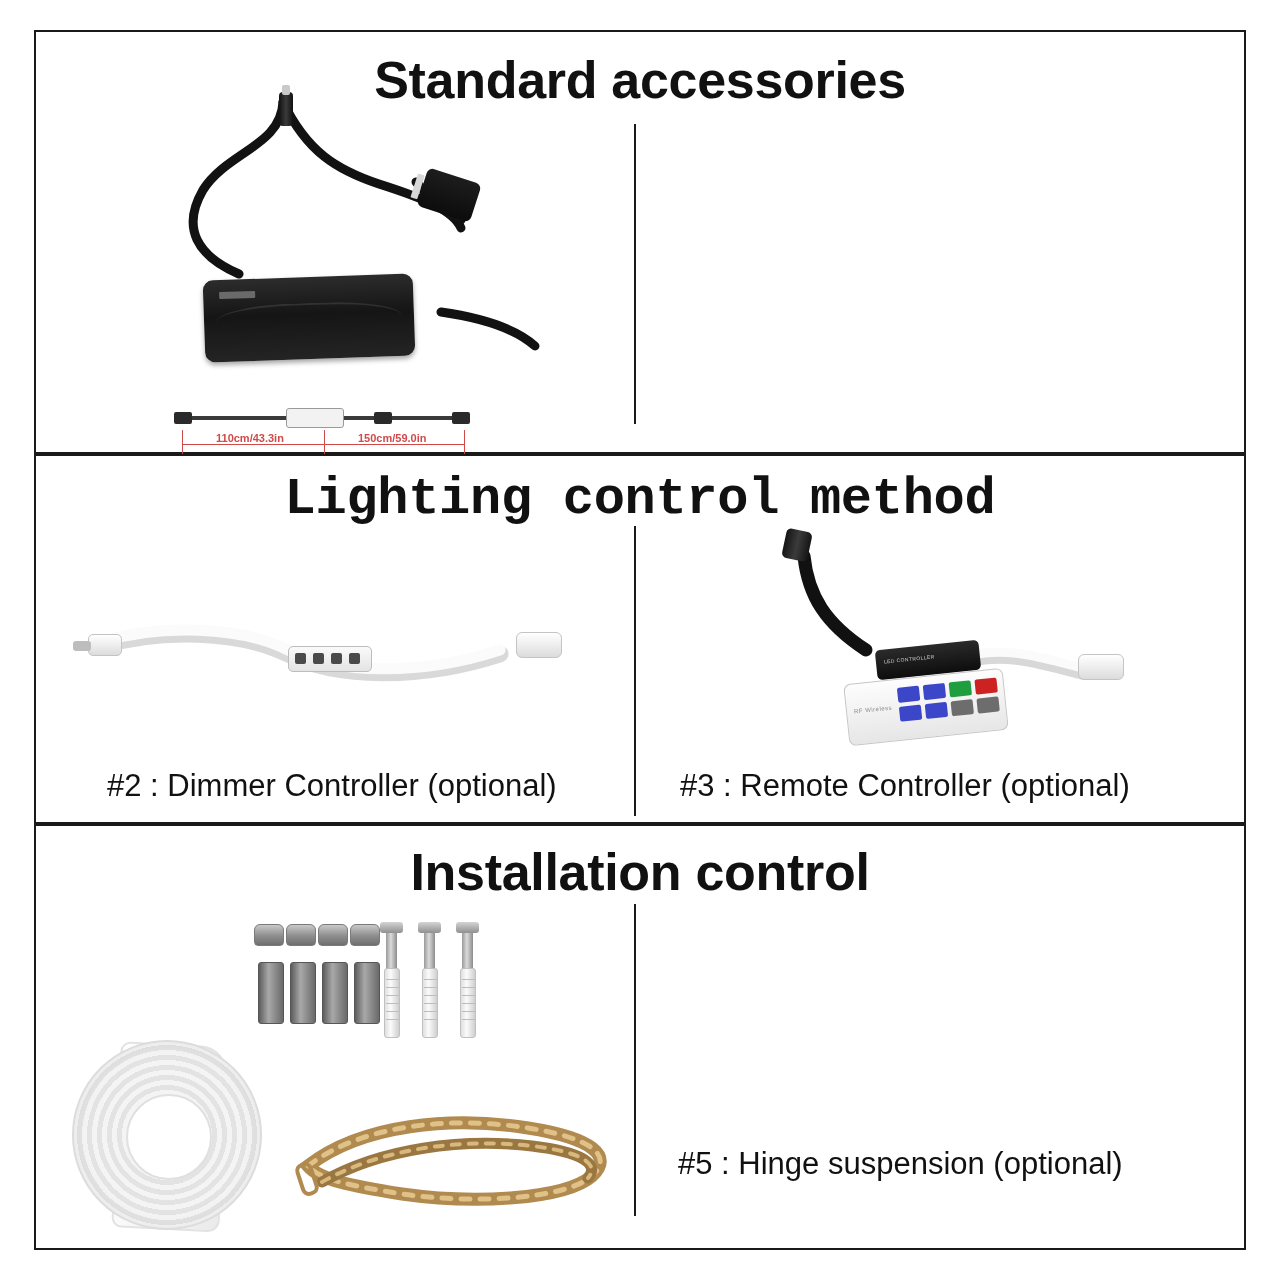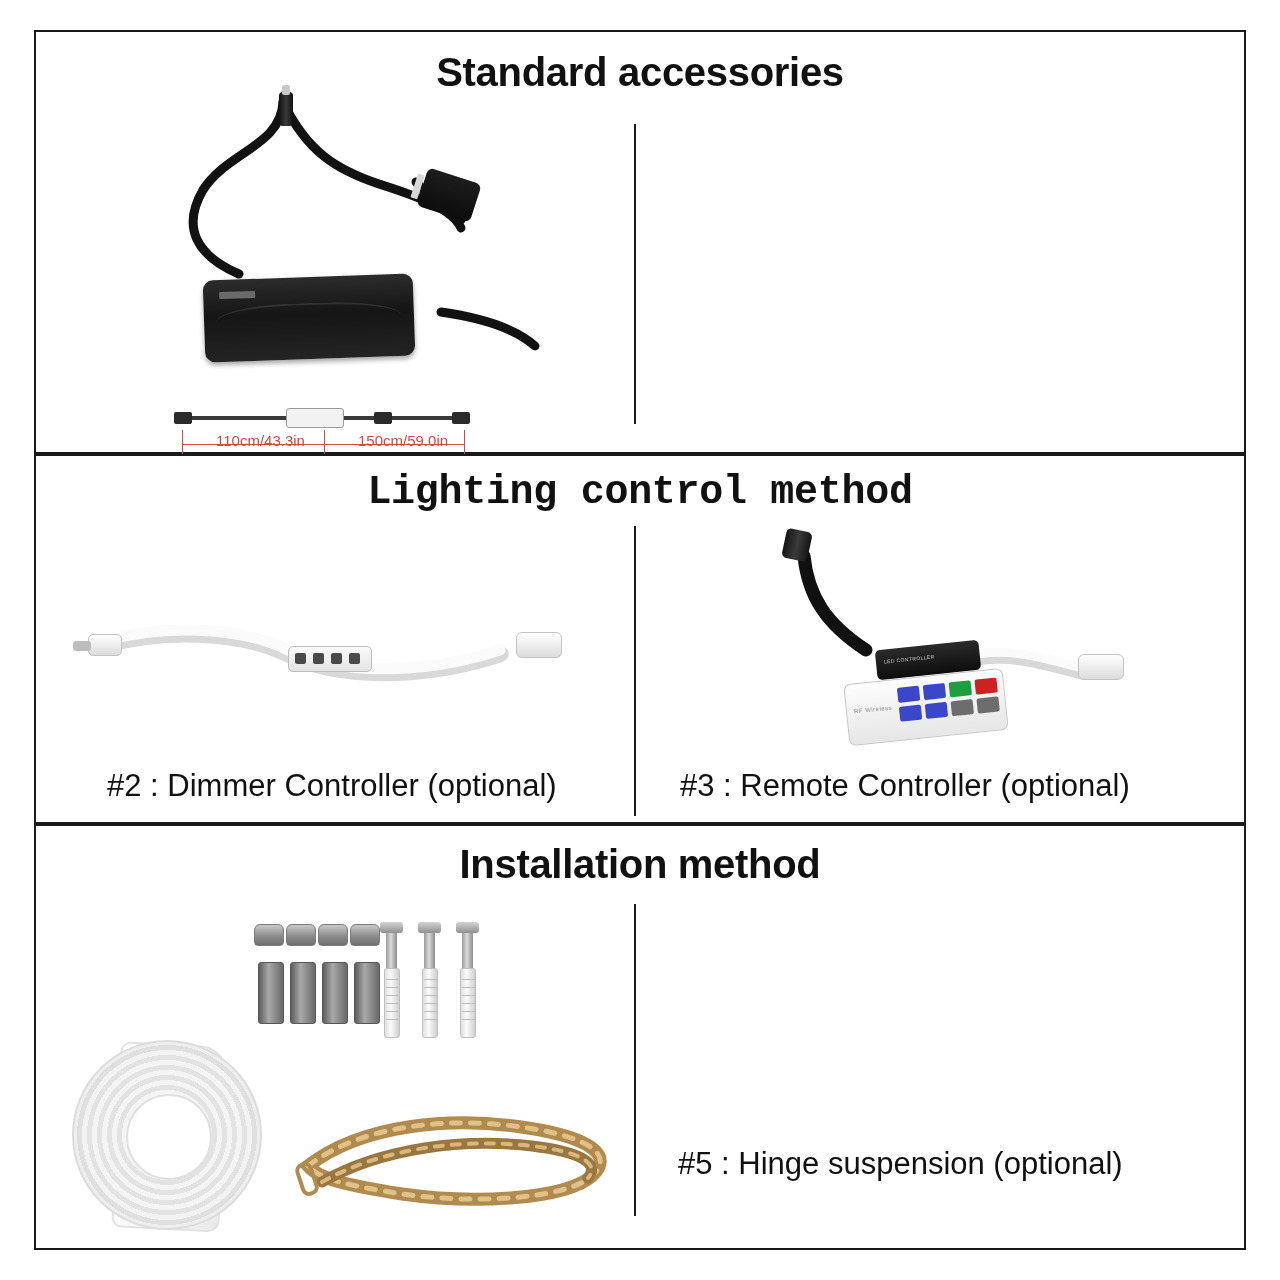--- a/index.html
+++ b/index.html
@@ -25,21 +25,21 @@
     background: #ffffff;
   }
   #panel-standard { top: 30px;  height: 424px; }
   #panel-control  { top: 454px; height: 370px; font-family: Liberation Mono, monospace; }
   #panel-install  { top: 824px; height: 426px; }
 
   .panel-title {
     position: absolute;
     left: 0; right: 0;
     text-align: center;
-    font-size: 40px;
+    font-size: 52px;
     font-weight: bold;
     color: #111111;
     letter-spacing: -0.3px;
   }
   #panel-standard .panel-title { top: 18px; }
   #panel-control  .panel-title { top: 14px; }
   #panel-install  .panel-title { top: 16px; }
 
   .divider-v {
     position: absolute;
@@ -111,21 +111,21 @@
   .dim-box {
     position: absolute; left: 122px; top: 4px; width: 58px; height: 20px;
     background: #f2f2f2; border: 1px solid #9a9a9a; border-radius: 3px;
   }
   .dim-tip { position: absolute; top: 8px; width: 18px; height: 12px; background: #2a2a2a; border-radius: 2px; }
   .dim-arrowline {
     position: absolute; height: 1px; background: #d04a4a;
   }
   .dim-tick { position: absolute; width: 1px; background: #d04a4a; }
   .dim-text {
-    position: absolute; font-size: 15px; color: #d04a4a; white-space: nowrap;
+    position: absolute; font-size: 11px; color: #d04a4a; white-space: nowrap; font-weight: bold;
   }
   .dim-module {
     position: absolute;
     left: 288px; top: 646px;
     width: 84px; height: 26px;
     background: linear-gradient(180deg,#fafafa,#e4e4e4);
     border: 1px solid #bdbdbd; border-radius: 5px;
   }
   .dim-module .btns {
     position: absolute; left: 6px; top: 6px;
@@ -348,21 +348,21 @@
         <i class="d"></i>
         <i class="d"></i>
       </div>
     </div>
   </div>
 
   <div class="caption" style="left:78px; top:768px;margin-left:29px;">#2 : Dimmer Controller (optional)</div>
   <div class="caption" style="left:680px; top:768px;">#3 : Remote Controller (optional)</div>
 
   <div class="panel" id="panel-install">
-    <div class="panel-title">Installation method</div>
+    <div class="panel-title">Installation control</div>
 
     <div class="divider-v" style="left:598px; top:78px; height:312px;"></div>
   </div>
 
   <div class="art">
     <div class="screwhead" style="left:254px; top:924px;"></div>
     <div class="screwhead" style="left:286px; top:924px;"></div>
     <div class="screwhead" style="left:318px; top:924px;"></div>
     <div class="screwhead" style="left:350px; top:924px;"></div>
 

